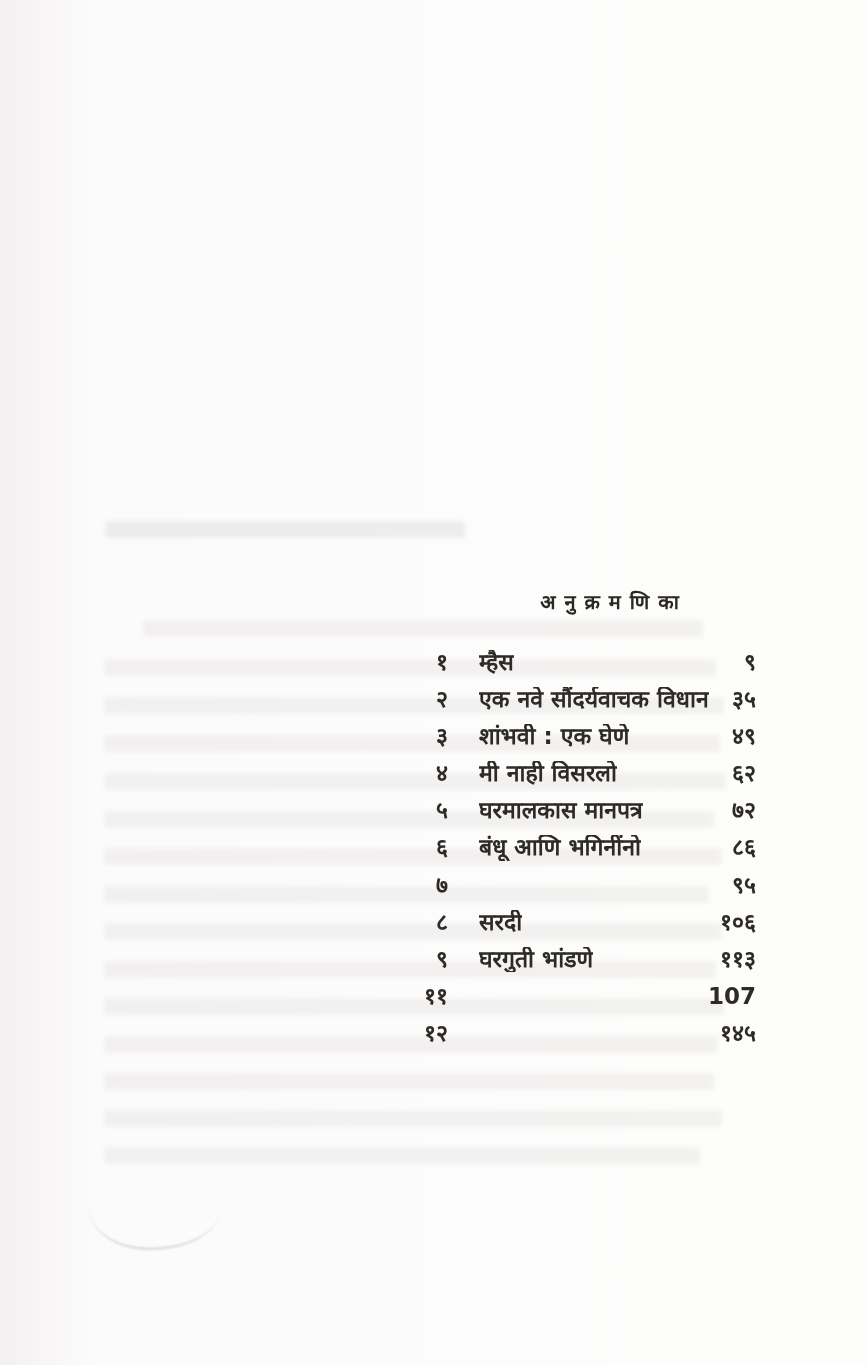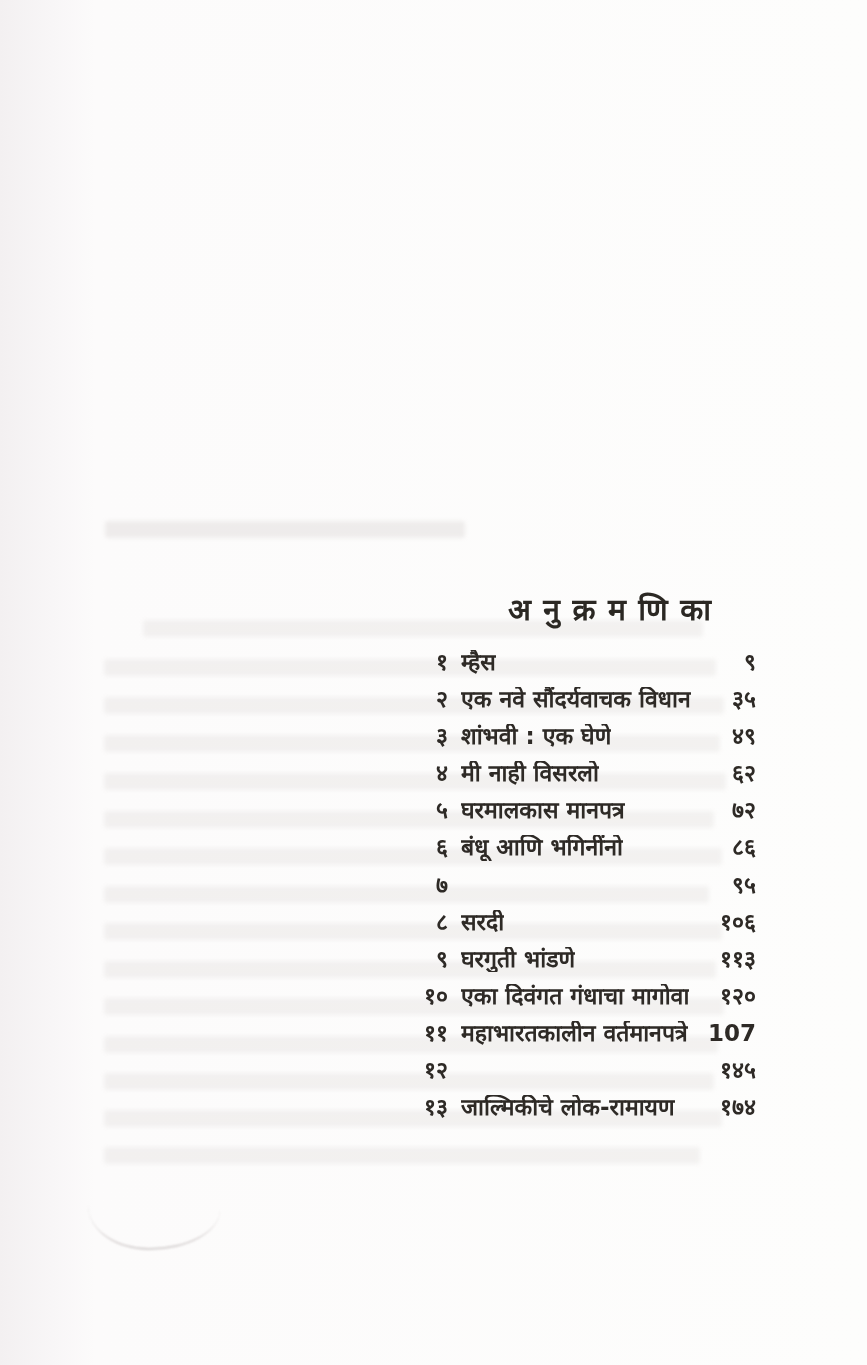--- a/index.html
+++ b/index.html
@@ -33,21 +33,21 @@
     border-bottom: 2px solid rgba(158, 148, 148, 0.38);
     border-bottom-left-radius: 60% 100%;
     border-bottom-right-radius: 70% 90%;
     filter: blur(1px);
     pointer-events: none;
   }
   .toc-title {
     position: absolute;
     left: 440px; top: 588px; width: 340px;
     text-align: center;
-    font-size: 30px;
+    font-size: 20px;
     font-weight: 700;
     color: #2b2823;
     letter-spacing: 1px;
     white-space: nowrap;
   }
   .toc-list {
     position: absolute;
     left: 412px; top: 650px; width: 344px;
   }
   .toc-row {
@@ -59,21 +59,21 @@
     color: #2e2a26;
     line-height: 25.5px;
     white-space: nowrap;
   }
   .toc-no {
     width: 36px;
     text-align: right;
     flex: 0 0 auto;
   }
   .toc-entry-title {
-    margin-left: 13px;
+    margin-left: 31px;
     flex: 0 1 auto;
     overflow: hidden;
   }
   .toc-page {
     margin-left: auto;
     padding-left: 8px;
     text-align: right;
     flex: 0 0 auto;
   }
 </style>
@@ -141,33 +141,22 @@
       <span class="toc-no">८</span>
       <span class="toc-entry-title">सरदी</span>
       <span class="toc-page">१०६</span>
     </div>
     <div class="toc-row">
       <span class="toc-no">९</span>
       <span class="toc-entry-title">घरगुती भांडणे</span>
       <span class="toc-page">११३</span>
     </div>
     <div class="toc-row">
-      <span class="toc-no">१०</span>
-      <span class="toc-entry-title">एका दिवंगत गंधाचा मागोवा</span>
-      <span class="toc-page">१२०</span>
-    </div>
-    <div class="toc-row">
       <span class="toc-no">११</span>
-      <span class="toc-entry-title">महाभारतकालीन वर्तमानपत्रे</span>
       <span class="toc-page">107</span>
     </div>
     <div class="toc-row">
       <span class="toc-no">१२</span>
       <span class="toc-page">१४५</span>
     </div>
-    <div class="toc-row">
-      <span class="toc-no">१३</span>
-      <span class="toc-entry-title">जाल्मिकीचे लोक-रामायण</span>
-      <span class="toc-page">१७४</span>
-    </div>
   </div>
 
 </div>
 
 </body></html>

